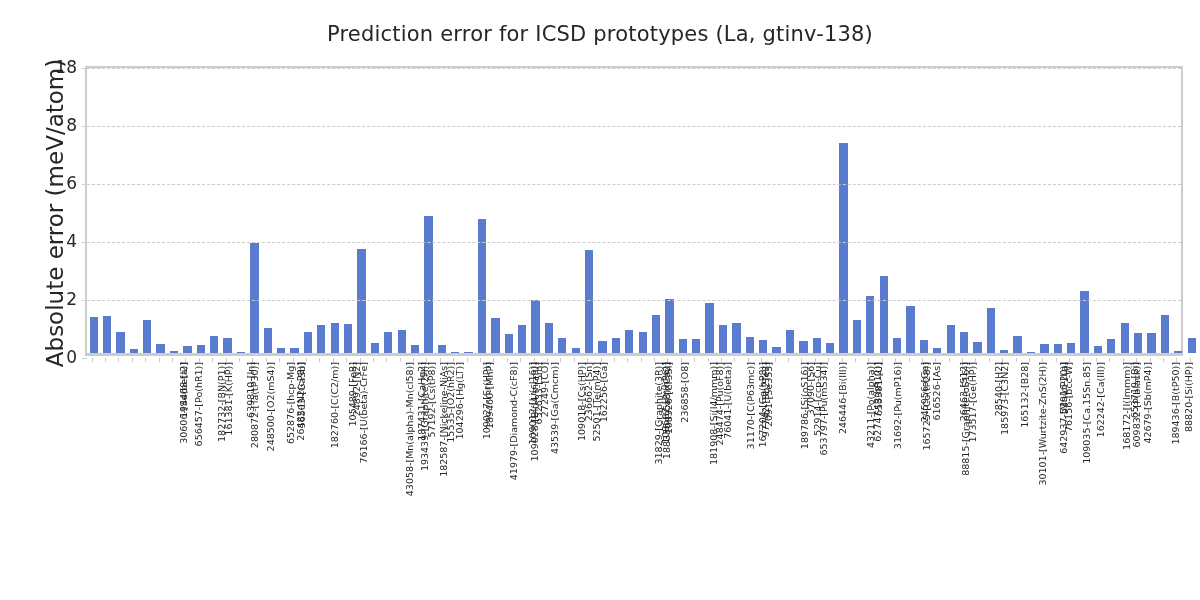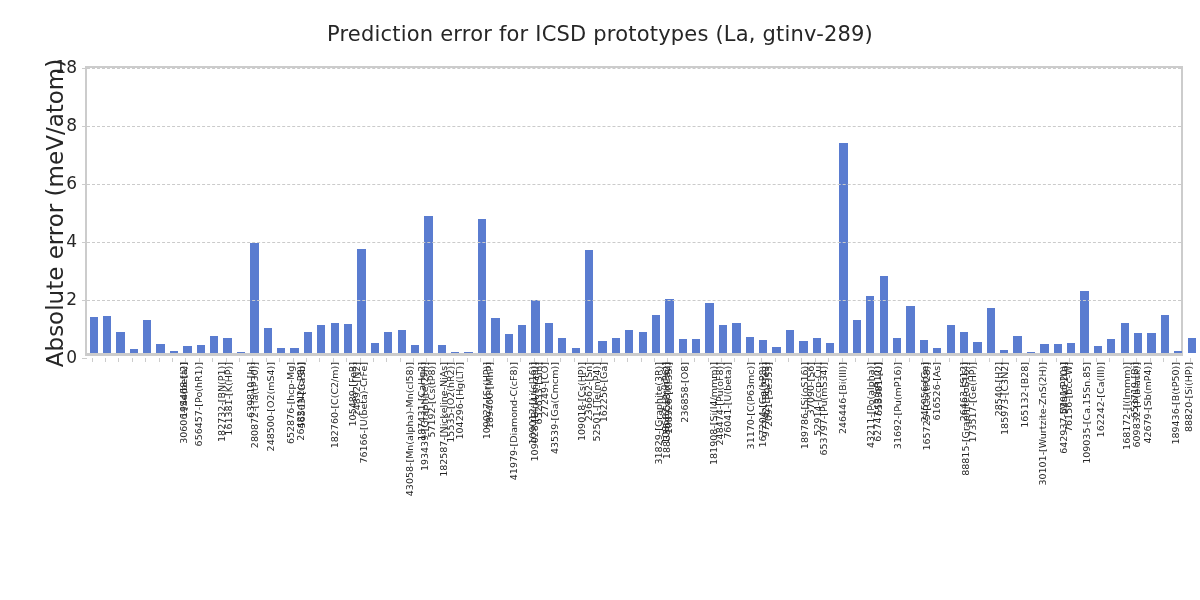--- a/index.html
+++ b/index.html
@@ -84,21 +84,21 @@
   .xtickmark{
     position:absolute;top:-4px;width:0;height:4px;
     border-left:1.4px solid #cccccc;
   }
 </style>
 </head>
 <body>
 
 <div id="root">
 
-  <div class="chart-title">Prediction error for ICSD prototypes (La, gtinv-289)</div>
+  <div class="chart-title">Prediction error for ICSD prototypes (La, gtinv-138)</div>
 
   <div class="ylabel">Absolute error (meV/atom)</div>
 
   <div id="plot">
     <div class="bars" id="bars">
         <div class="bar" title="30606-[Se(beta)]: 1.25" style="left: 2.54415px; width: 8.30195px; height: 36.25px; background: rgb(90, 124, 208);"></div>
         <div class="bar" title="656457-[Po(hR1)]: 1.27" style="left: 15.9344px; width: 8.30195px; height: 36.83px; background: rgb(90, 124, 208);"></div>
         <div class="bar" title="194468-[I2]: 0.72" style="left: 29.3246px; width: 8.30195px; height: 20.88px; background: rgb(90, 124, 208);"></div>
         <div class="bar" title="182732-[BN(P1)]: 0.15" style="left: 42.7149px; width: 8.30195px; height: 4.35px; background: rgb(90, 124, 208);"></div>
         <div class="bar" title="161381-[K(HP)]: 1.15" style="left: 56.1051px; width: 8.30195px; height: 33.35px; background: rgb(90, 124, 208);"></div>

